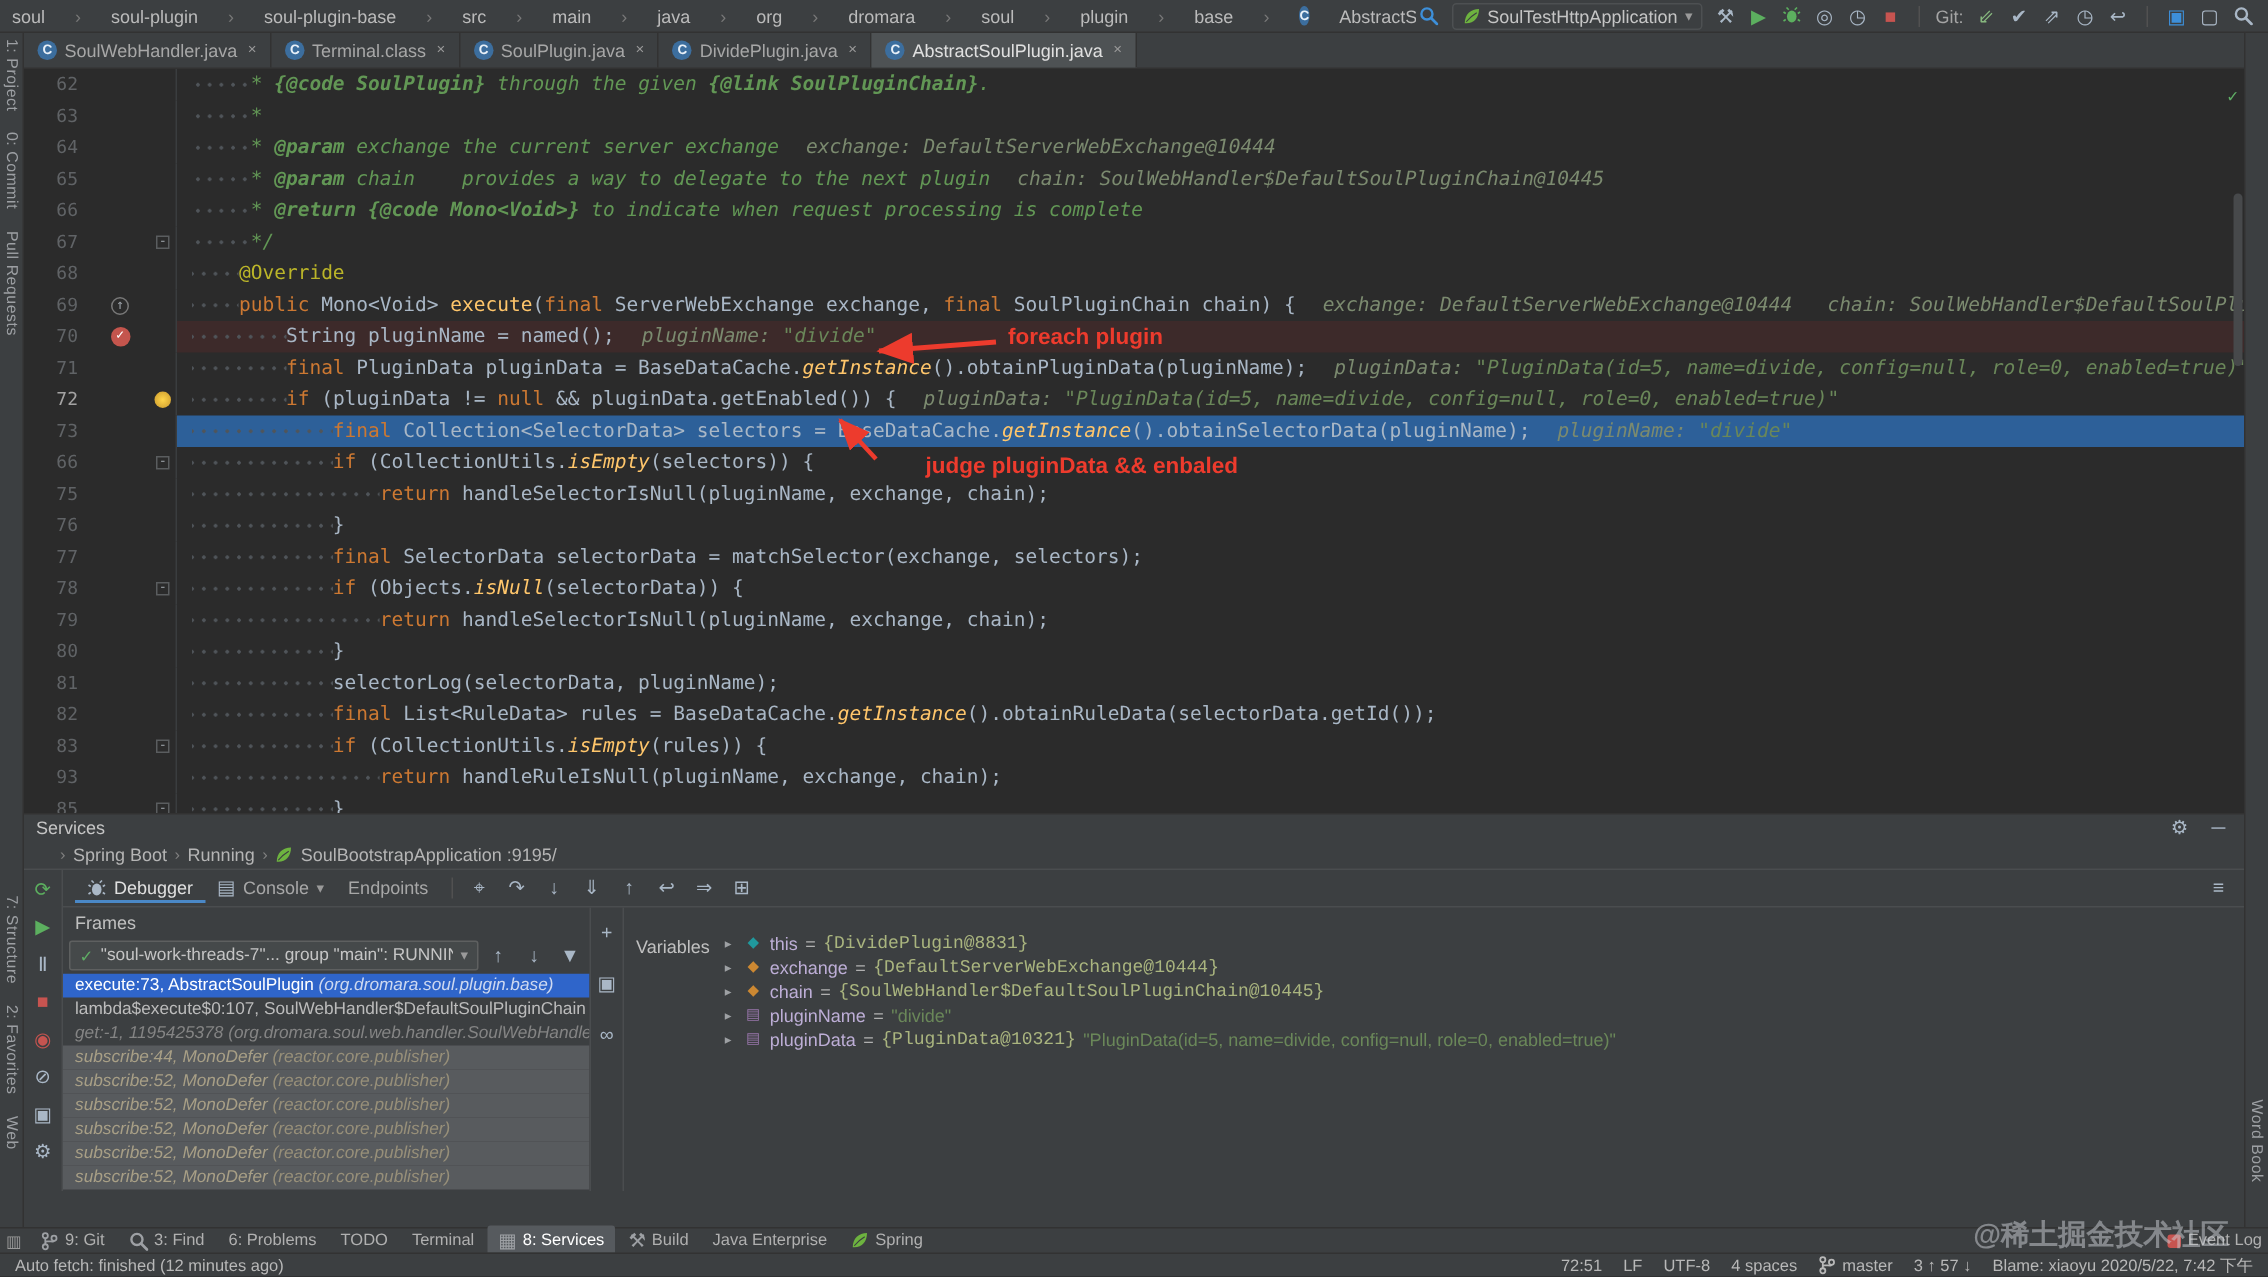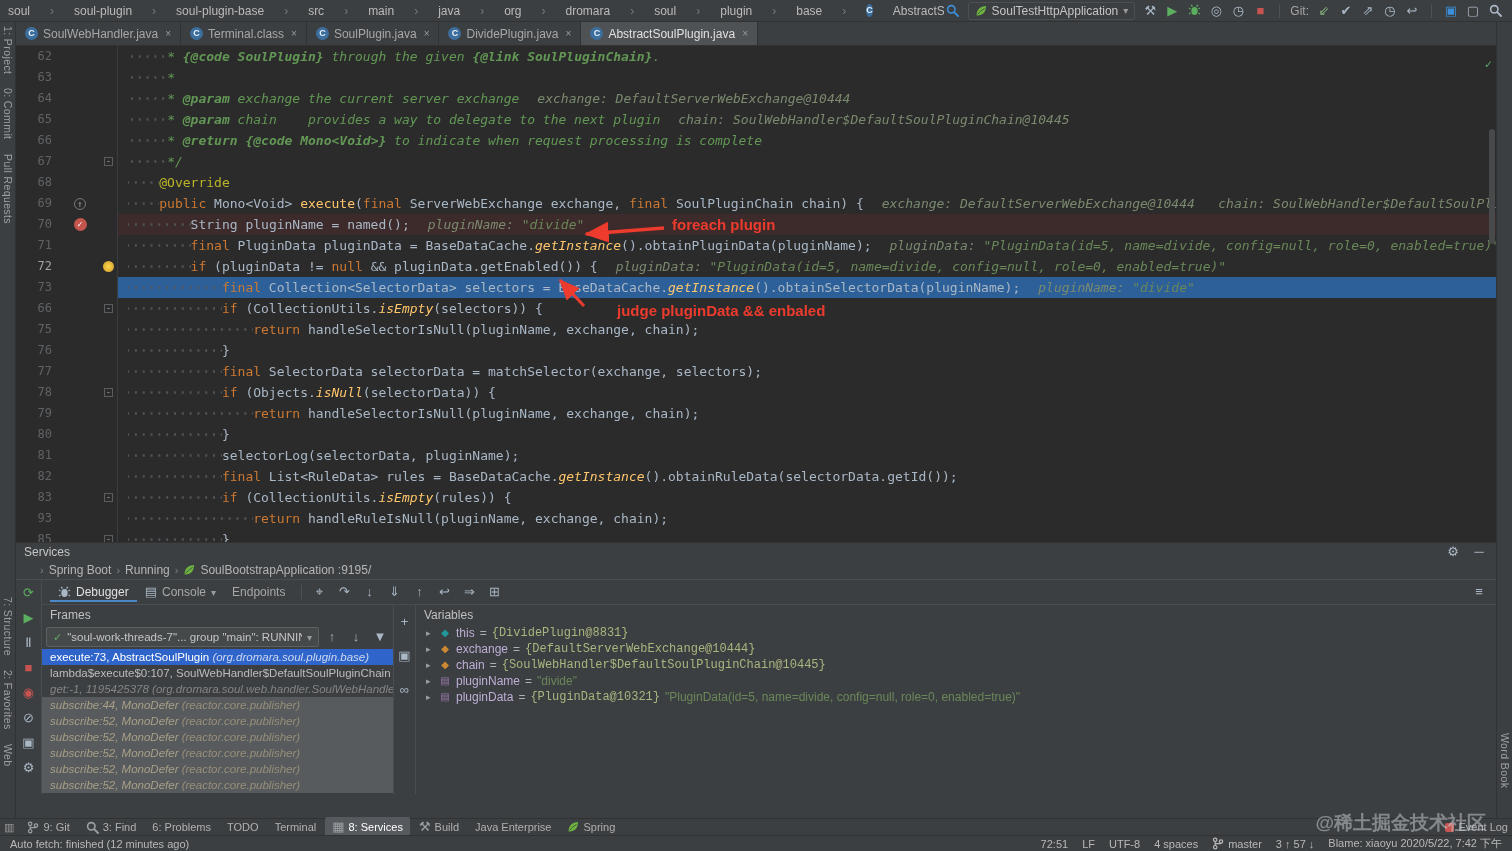--- a/index.html
+++ b/index.html
@@ -108,21 +108,21 @@
   .frow{height:16px;line-height:16px;padding-left:8px;white-space:nowrap;overflow:hidden;color:#bcbcbc;cursor:pointer;}
   .frow .fpkg{color:#8c8c8c;font-style:italic;}
   .frow.selected{background:#2f65ca;color:#ffffff;}
   .frow.selected .fpkg{color:#cdd8f0;}
   .frow.muted{color:#848484;font-style:italic;}
   .frow.muted .fpkg{color:#848484;}
   .frow.lib{background:#585b5e;color:#a89f86;font-style:italic;}
   .frow.lib .fpkg{color:#978f79;}
   .vars-strip{width:22px;border-right:1px solid #4a4d4f;display:flex;flex-direction:column;align-items:center;
               padding-top:8px;gap:16px;}
-  .vars-col{flex:1;display:flex;flex-direction:column;min-width:0;}
+  .vars-col{flex:1;display:flex;flex-direction:row;min-width:0;margin-top:16px;}
   .vars-list{flex:1;overflow:hidden;}
   .vrow{height:16px;line-height:16px;display:flex;align-items:center;gap:5px;padding-left:10px;
         white-space:nowrap;overflow:hidden;cursor:pointer;font-size:12px;}
   .varrow{color:#9da0a3;font-size:9px;width:8px;}
   .vicon{font-size:10px;width:12px;text-align:center;}
   .vname{color:#bdaed6;}
   .veq{color:#b0b0b0;}
   .vref{color:#aab57f;font-family:Liberation Mono, monospace;}
   .vstr{color:#6a8759;}
 

